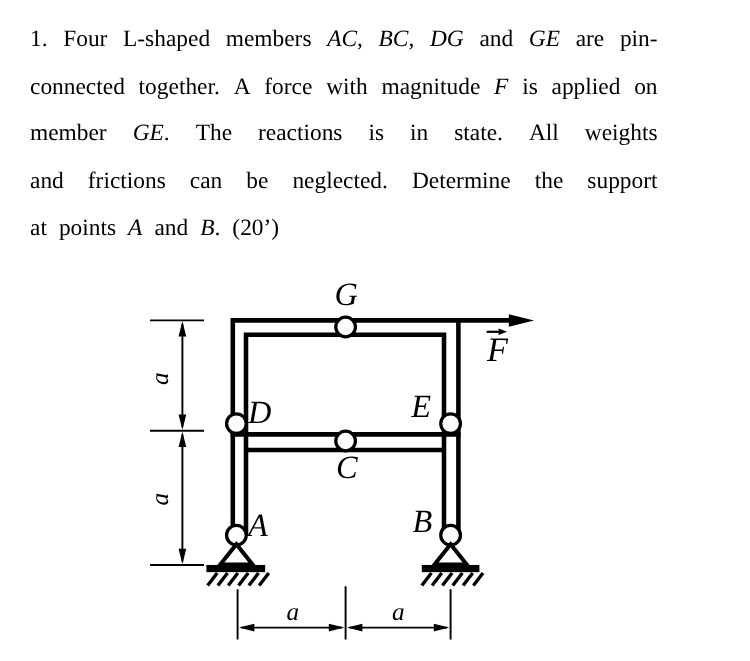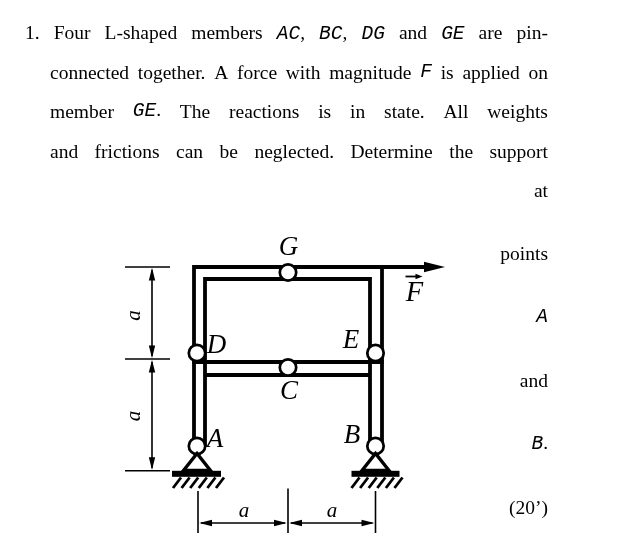--- a/index.html
+++ b/index.html
@@ -2,23 +2,23 @@
 <html><head>
 <meta charset="utf-8">
 <style>
   html,body{margin:0;padding:0;}
   body{width:625px;height:551px;background:#fff;position:relative;overflow:hidden;
        font-family:"Liberation Serif",serif;color:#000;}
   .page{position:absolute;inset:0;}
   .problem{position:absolute;left:25px;top:13px;width:523px;}
   .pline{display:flex;justify-content:space-between;align-items:baseline;
          height:39.5px;line-height:39.5px;font-size:19.5px;white-space:pre;}
-  .pline.cont{margin-left:25px;align-items:flex-end;}
-  .pline.last{justify-content:flex-start;gap:23px;flex-direction:column;}
-  .it{font-style:italic;font-family:Liberation Mono, monospace;}
+  .pline.cont{}
+  .pline.last{justify-content:flex-start;gap:10px;}
+  .it{font-style:italic;}
   .fig{position:absolute;left:0;top:0;width:625px;height:551px;}
   .stroke{stroke:#000;fill:none;stroke-width:3.8;}
   .thin{stroke:#000;fill:none;stroke-width:1.6;}
   .pin{fill:#fff;stroke:#000;stroke-width:2.7;}
   .head{fill:#000;stroke:none;}
   .lbl{font-family:"Liberation Serif",serif;font-style:italic;font-size:27px;fill:#000;}
   .dimlbl{font-family:"Liberation Serif",serif;font-style:italic;font-size:21px;fill:#000;}
 </style>
 </head>
 <body>

